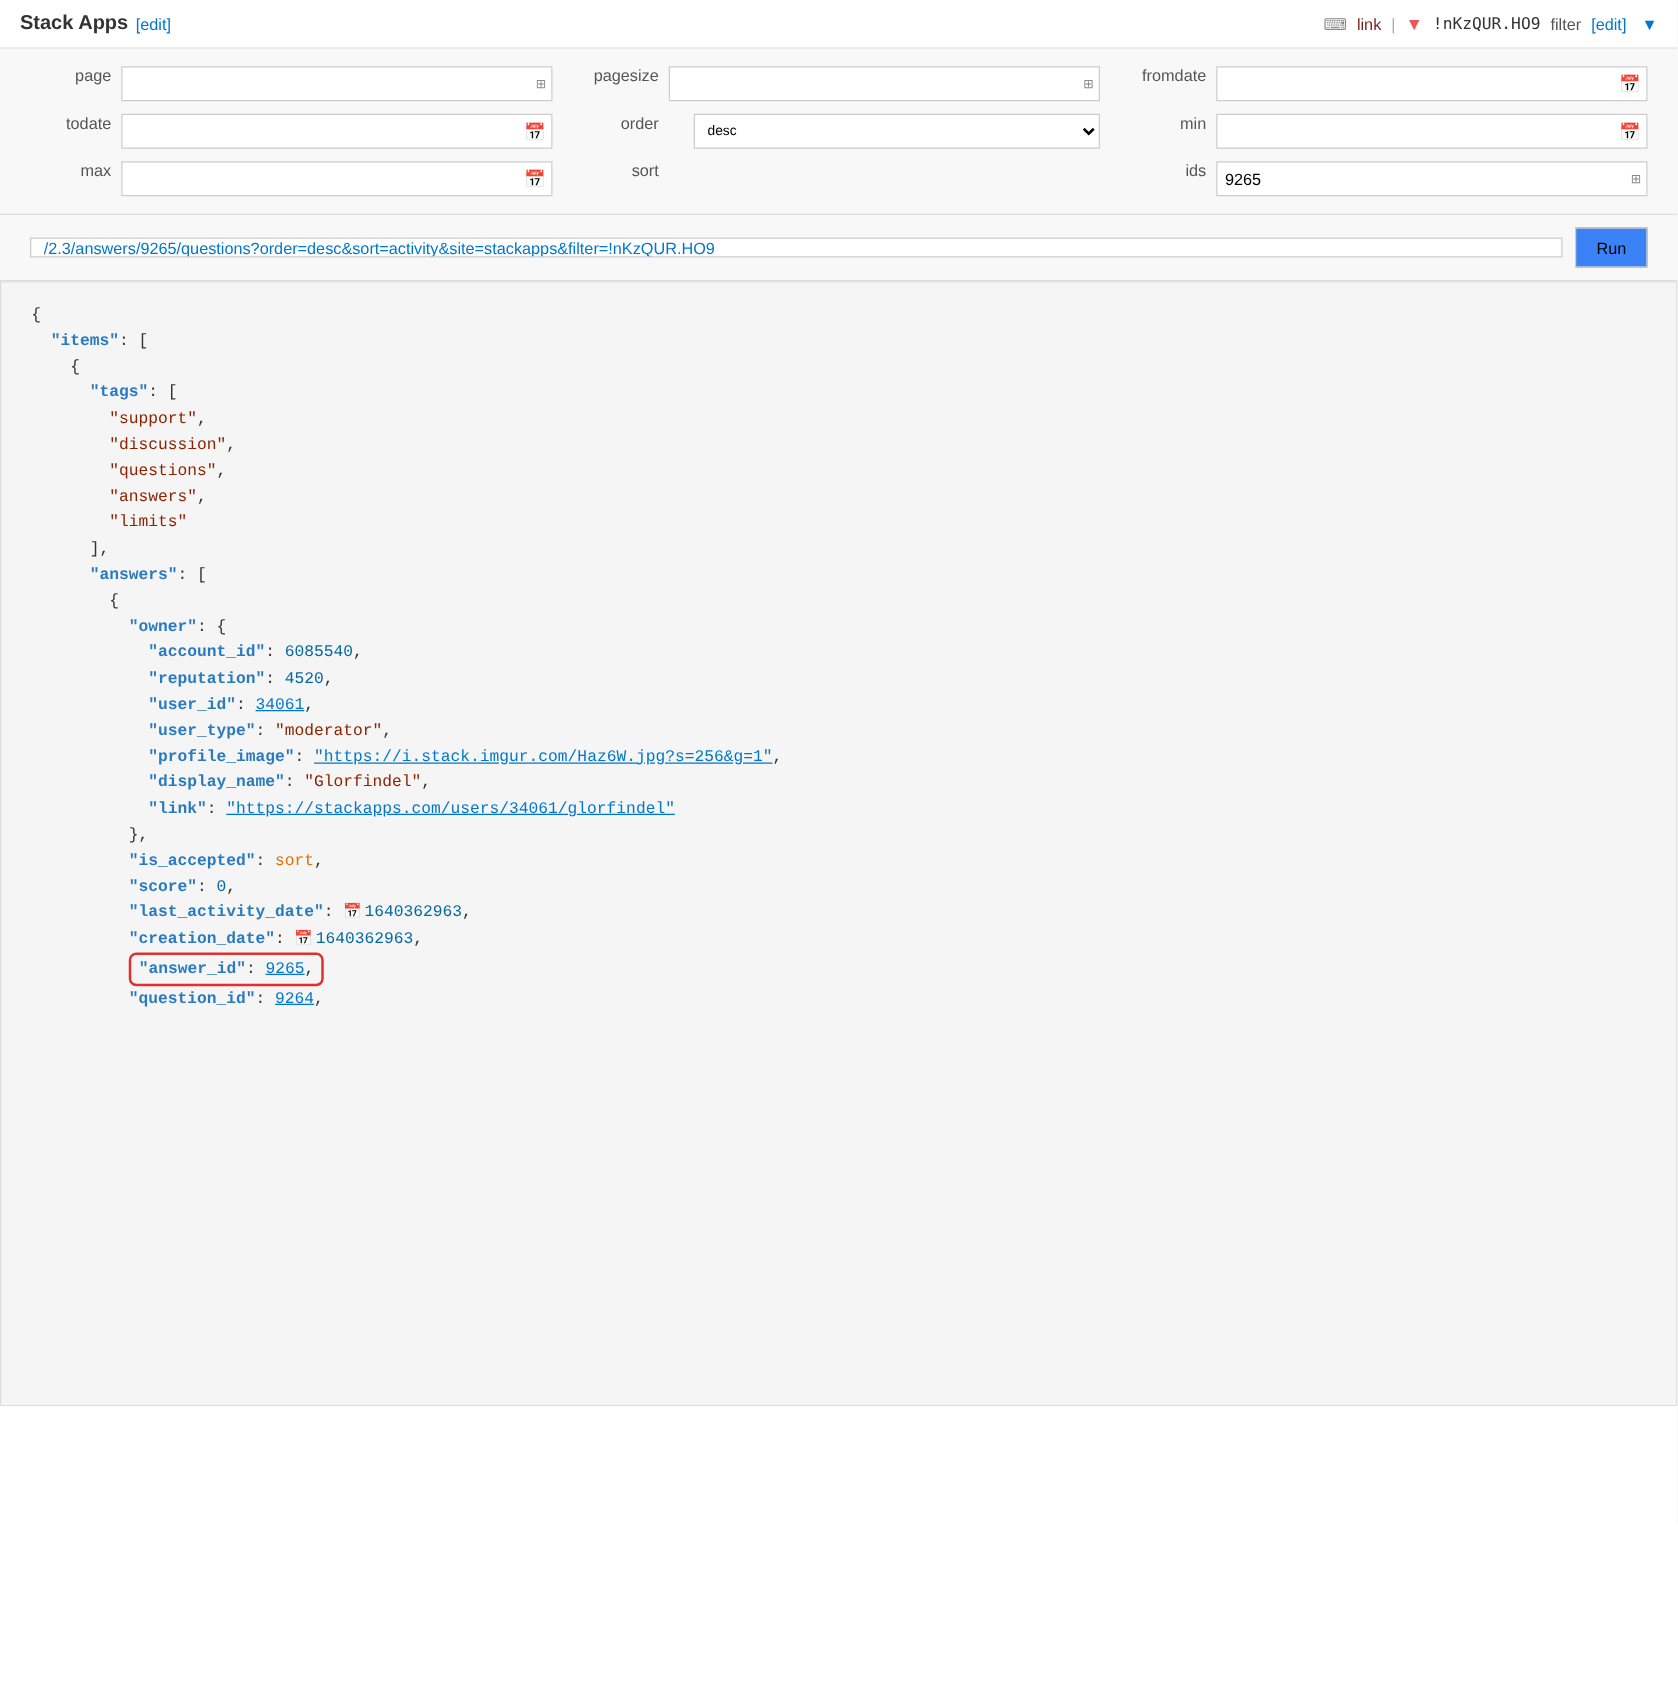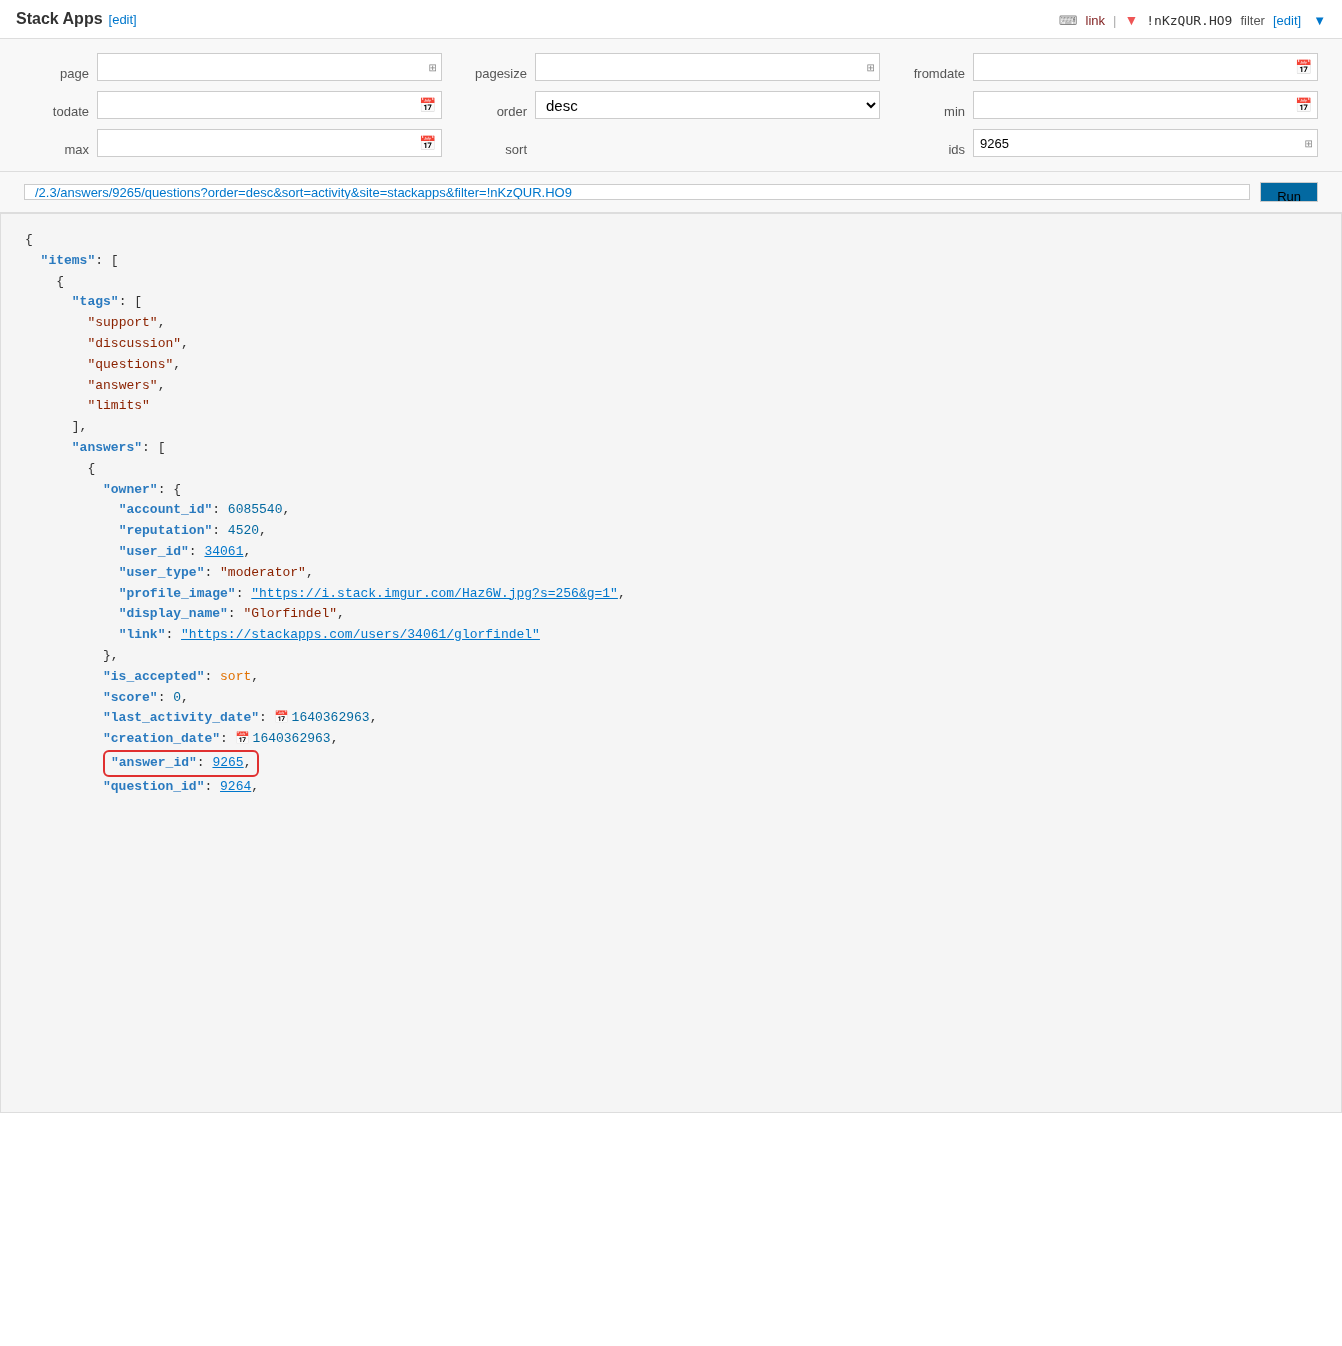--- a/index.html
+++ b/index.html
@@ -4,21 +4,21 @@
   <style>
     * { box-sizing: border-box; margin: 0; padding: 0; }
     body {
       font-family: Arial, sans-serif;
       font-size: 14px;
       background: #fff;
       color: #333;
     }
     .header {
       display: flex;
-      align-items: flex-end;
+      align-items: center;
       justify-content: space-between;
       padding: 10px 16px;
       border-bottom: 1px solid #ddd;
     }
     .header-left {
       display: flex;
       align-items: center;
       gap: 6px;
     }
     .header-title {
@@ -68,21 +68,21 @@
       background: #f8f8f8;
       border-bottom: 1px solid #ddd;
     }
     .params-grid {
       display: grid;
       grid-template-columns: repeat(3, 1fr);
       gap: 10px 20px;
     }
     .param-row {
       display: flex;
-      align-items: flex-end;
+      align-items: flex-start;
       gap: 8px;
     }
     .param-label {
       font-size: 13px;
       color: #555;
       min-width: 65px;
       text-align: right;
     }
     .param-input-with-icon {
       flex: 1;
@@ -102,24 +102,25 @@
     }
     .param-input-with-icon .cal-icon {
       font-size: 14px;
       color: #c44;
       cursor: pointer;
     }
     .param-select {
       flex: 1;
       border: 1px solid #ccc;
       padding: 4px 6px;
-      font-size: 15px;
+      font-size: 11px;
       background: #fff;
       height: 28px;
       cursor: pointer;
+      margin-left: 20px;
     }
     .icon-input-right {
       flex: 1;
       display: flex;
       align-items: center;
       border: 1px solid #ccc;
       background: #fff;
       height: 28px;
       padding: 0 4px 0 6px;
     }
@@ -148,25 +149,25 @@
       flex: 1;
       border: 1px solid #ccc;
       padding: 6px 10px;
       font-size: 13px;
       color: #0077cc;
       background: #fff;
       height: 16px;
     }
     .run-button {
       padding: 6px 16px;
-      background: #0369a1;
+      background: #3b82f6;
       border: 1px solid #ccc;
       font-size: 13px;
       cursor: pointer;
-      height: 20px;
+      height: 32px;
     }
 
     .json-area {
       background: #f5f5f5;
       border: 1px solid #ddd;
       margin: 0;
       padding: 16px 24px;
       min-height: 900px;
       font-family: 'Courier New', monospace;
       font-size: 13px;

